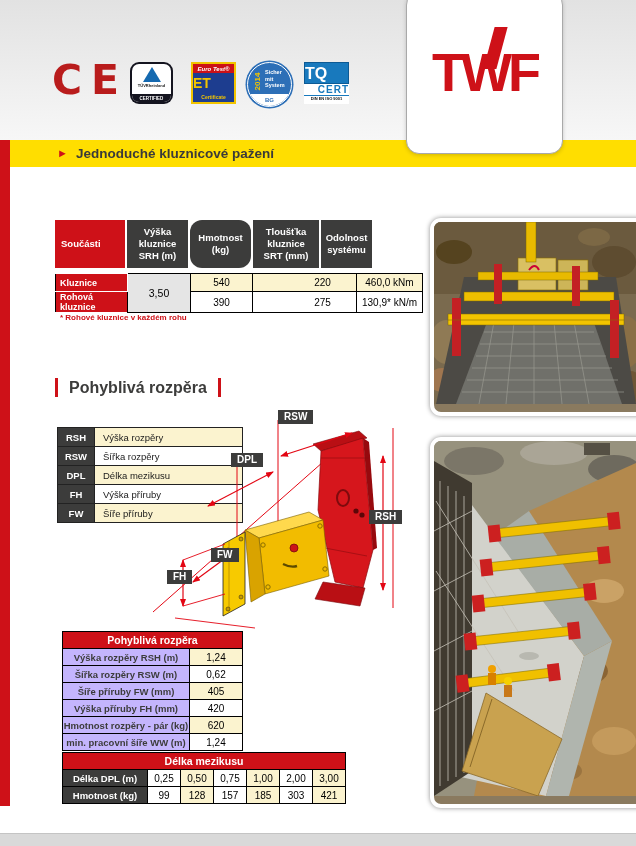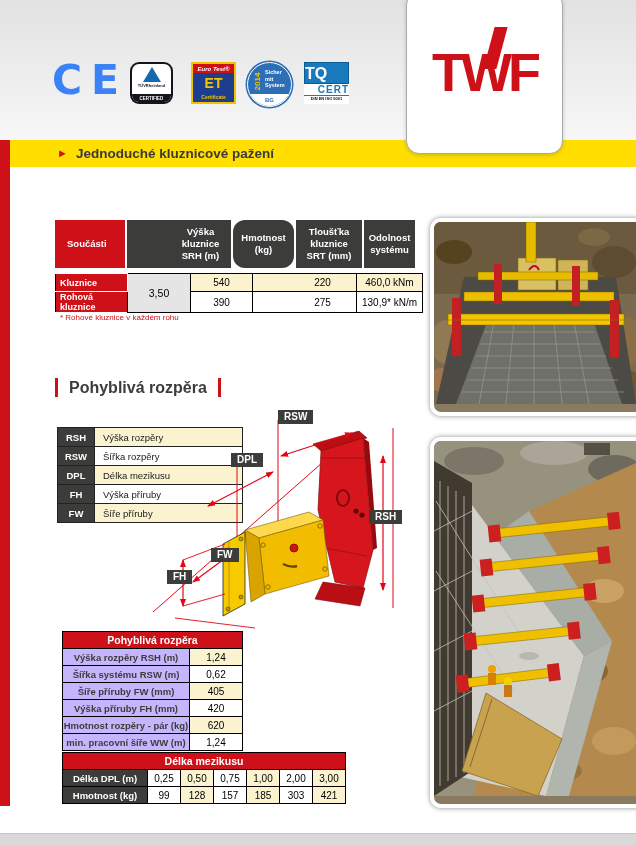--- a/index.html
+++ b/index.html
@@ -5,30 +5,30 @@
   html,body{margin:0;padding:0;background:#fff;}
   #page{position:relative;width:636px;height:846px;background:#fff;overflow:hidden;
         font-family:"Liberation Sans",sans-serif;-webkit-font-smoothing:antialiased;}
 
   
   .top-band{position:absolute;left:0;top:0;width:636px;height:140px;
             background:linear-gradient(#e2e2e2,#f7f7f7);}
 
   
   .ce{position:absolute;left:52px;top:58px;width:66px;height:44px;line-height:44px;
-      font-family:"DejaVu Sans",sans-serif;font-size:41px;font-weight:bold;color:#3b82f6;letter-spacing:9px;text-align:center;}
+      font-family:"DejaVu Sans",sans-serif;font-size:41px;font-weight:bold;color:#b91c1c;letter-spacing:9px;text-align:center;}
   .badge{position:absolute;top:62px;height:42px;box-sizing:border-box;}
   .tuv{left:130px;width:43px;background:#14141f;border-radius:9px;padding:2px;}
   .tuv-in{background:#fff;border-radius:7px;height:100%;box-sizing:border-box;display:flex;flex-direction:column;align-items:center;overflow:hidden;}
   .tuv-tri{width:0;height:0;margin-top:3px;border-left:9px solid transparent;border-right:9px solid transparent;border-bottom:15px solid #1569b0;position:relative;}
   .tuv-name{font-size:4px;font-weight:bold;color:#222;margin-top:1px;}
   .tuv-cert{background:#14141f;color:#fff;font-size:4.5px;font-weight:bold;width:100%;text-align:center;padding:1.5px 0;margin-top:auto;}
   .eurotest{left:191px;width:45px;background:#f2c400;padding:2px;}
   .et-top{background:#cc1117;color:#fff;font-size:6px;font-weight:bold;font-style:italic;text-align:center;padding:1.5px 0;}
-  .et-mid{background:#1d3d8f;color:#f2c400;text-align:center;font-size:14px;font-weight:bold;line-height:20px;height:20px;}
+  .et-mid{background:#1d3d8f;color:#f2c400;font-size:14px;font-weight:bold;line-height:20px;height:20px;}
   .et-bot{background:#1d3d8f;color:#f2c400;font-size:5px;font-weight:bold;text-align:center;padding:1px 0 2px;}
   .bg2014{left:247px;width:45px;height:45px;border-radius:50%;background:#2d6fb7;
           border:1.5px solid #fff;box-shadow:0 0 0 1.5px #2d6fb7;overflow:hidden;}
   .bg-year{position:absolute;left:1px;top:7px;color:#f2c400;font-size:8px;font-weight:bold;
            transform:rotate(-90deg);transform-origin:center;width:26px;text-align:center;top:14px;left:-4px;}
   .bg-lines{position:absolute;left:17px;top:6px;color:#fff;font-size:5.5px;font-weight:bold;line-height:1.2;}
   .bg-bot{position:absolute;left:0;right:0;bottom:0;height:12px;background:#fff;color:#2d6fb7;
           font-size:6px;font-weight:bold;text-align:center;line-height:12px;}
   .tq{left:304px;width:45px;background:#fff;}
   .tq-top{background:#1879bd;border:1.5px solid #0d5a94;color:#fff;font-size:16px;font-weight:bold;
@@ -50,31 +50,31 @@
   .banner-arrow{margin-left:57px;color:#ce1118;font-size:11px;line-height:1;}
   .banner-title{margin-left:8px;font-size:13.5px;font-weight:bold;color:#3a3a3a;}
 
   
   .left-stripe{position:absolute;left:0;top:140px;width:10px;height:666px;background:#ce1118;z-index:7;}
 
   
   .t1-head{position:absolute;left:55px;top:220px;display:flex;gap:2px;}
   .t1-head .hc{height:48px;color:#fff;font-weight:bold;font-size:9.5px;line-height:1.25;
                display:flex;align-items:center;justify-content:center;text-align:center;white-space:pre-line;background:#3c3c3b;}
-  .t1-head .hc.first{background:#ce1118;justify-content:flex-start;padding-left:12px;box-sizing:border-box;text-align:left;}
-  .w0{width:70px;} .w1{width:61px;padding-left:43px;} .w2{width:61px;border-radius:12px;} .w3{width:66px;} .w4{width:51px;}
+  .t1-head .hc.first{background:#ce1118;justify-content:flex-start;padding-left:6px;box-sizing:border-box;text-align:left;}
+  .w0{width:70px;} .w1{width:61px;} .w2{width:61px;border-radius:12px;} .w3{width:66px;} .w4{width:51px;}
   table{border-collapse:collapse;}
   .t1-body{position:absolute;left:55px;top:273px;}
   .t1-body td{height:17px;font-size:10px;text-align:center;padding:0;border:1px solid #000;}
   .t1-body td.redc{background:#ce1118;color:#fff;font-weight:bold;font-size:9px;text-align:left;
                    padding-left:4px;border:1px solid #fff;border-left:1px solid #000;width:67px;}
   .t1-body td.srh{width:62px;background:#e5e5e5;font-size:10.5px;}
   .t1-body td.v0{width:61px;} .t1-body td.v1{width:67px;padding-left:36px;} .t1-body td.v2{width:65px;}
   .cream{background:#fbf3cf;}
-  .footnote{position:absolute;left:60px;top:313px;color:#ce1118;font-size:8px;font-weight:normal;}
+  .footnote{position:absolute;left:60px;top:313px;color:#ce1118;font-size:8px;font-weight:bold;}
 
   
   .section-title{position:absolute;left:55px;top:378px;display:flex;align-items:center;}
   .red-bar{width:3px;height:19px;background:#ce1118;}
   .section-title .txt{font-size:16px;font-weight:bold;color:#3c3c3b;margin:0 11px;}
 
   
   .legend{position:absolute;left:57px;top:427px;}
   .legend td{border:1px solid #222;height:18px;padding:0;}
   .legend td.key{width:36px;background:#3c3c3b;color:#fff;font-size:9.5px;font-weight:bold;text-align:center;}
@@ -289,21 +289,21 @@
   <table class="t2">
     <tbody>
         <tr>
       <th class="title" colspan="2">Pohyblivá rozpěra</th>
     </tr>
     <tr>
       <td class="lab">Výška rozpěry RSH (m)</td>
       <td class="val cream">1,24</td>
     </tr>
     <tr>
-      <td class="lab">Šířka systému RSW (m)</td>
+      <td class="lab">Šířka rozpěry RSW (m)</td>
       <td class="val">0,62</td>
     </tr>
     <tr>
       <td class="lab">Šíře příruby FW (mm)</td>
       <td class="val cream">405</td>
     </tr>
     <tr>
       <td class="lab">Výška příruby FH (mm)</td>
       <td class="val">420</td>
     </tr>

